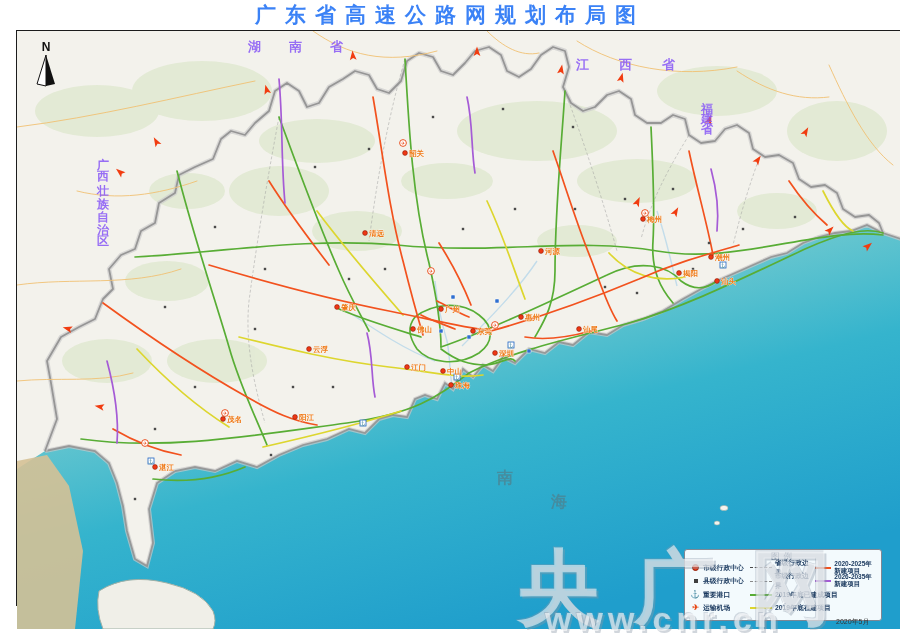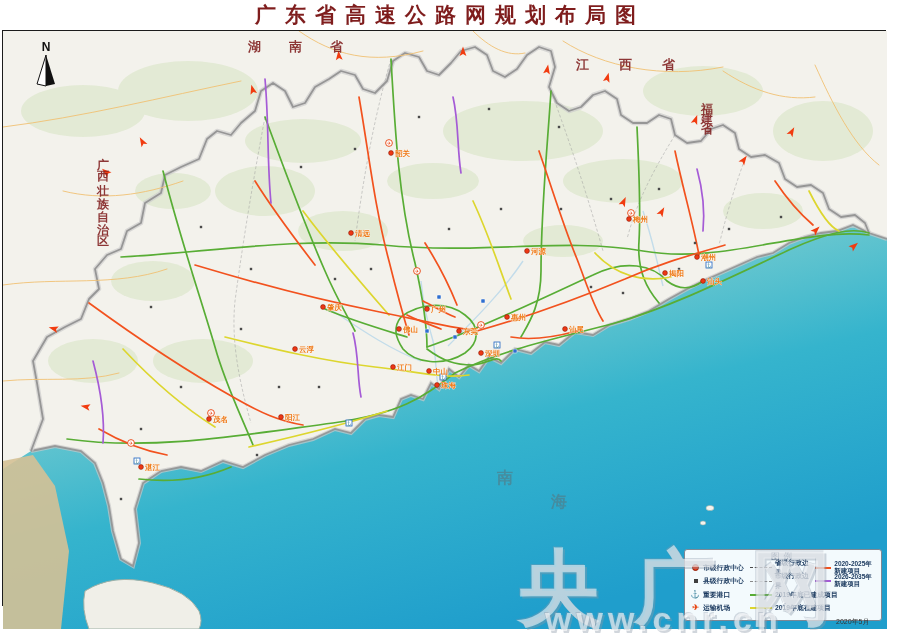--- a/index.html
+++ b/index.html
@@ -3,30 +3,30 @@
 <meta charset="utf-8">
 <style>
   html,body{margin:0;padding:0;}
   body{
     width:900px;height:636px;position:relative;background:#ffffff;
     font-family:"Liberation Sans",sans-serif;overflow:hidden;
   }
   .title{
     position:absolute;top:1px;left:0;width:900px;text-align:center;
     font-family:"DejaVu Serif",serif;font-size:21px;font-weight:bold;
-    letter-spacing:9px;color:#7f1d1d;
+    letter-spacing:9px;color:#3b82f6;
   }
   .map-frame{
-    position:absolute;left:2px;top:30px;width:884px;height:576px;
+    position:absolute;left:16px;top:30px;width:884px;height:576px;
     border:1.5px solid #1c1c1c;box-sizing:border-box;background:#fef9c3;
   }
   .map-frame svg{display:block;}
   .overlay{position:absolute;pointer-events:none;}
   .neighbor{
-    position:absolute;color:#7f1d1d;opacity:.88;font-size:13px;
+    position:absolute;color:#8b5cf6;opacity:.88;font-size:13px;
     font-weight:bold;white-space:nowrap;
   }
   .vtext{writing-mode:vertical-rl;text-orientation:upright;}
   .sea-label{position:absolute;color:#4d8290;opacity:.75;font-size:16px;font-weight:bold;}
   .compass{position:absolute;left:26px;top:40px;width:40px;text-align:center;}
   .compass .n{font-size:12px;font-weight:bold;color:#111;}
   .legend{
     position:absolute;left:684px;top:549px;width:198px;height:72px;
     background:rgba(255,255,255,.95);border:1px solid #7e8794;border-radius:3px;
     box-sizing:border-box;padding:2px 4px 2px 5px;color:#17365c;z-index:30;

